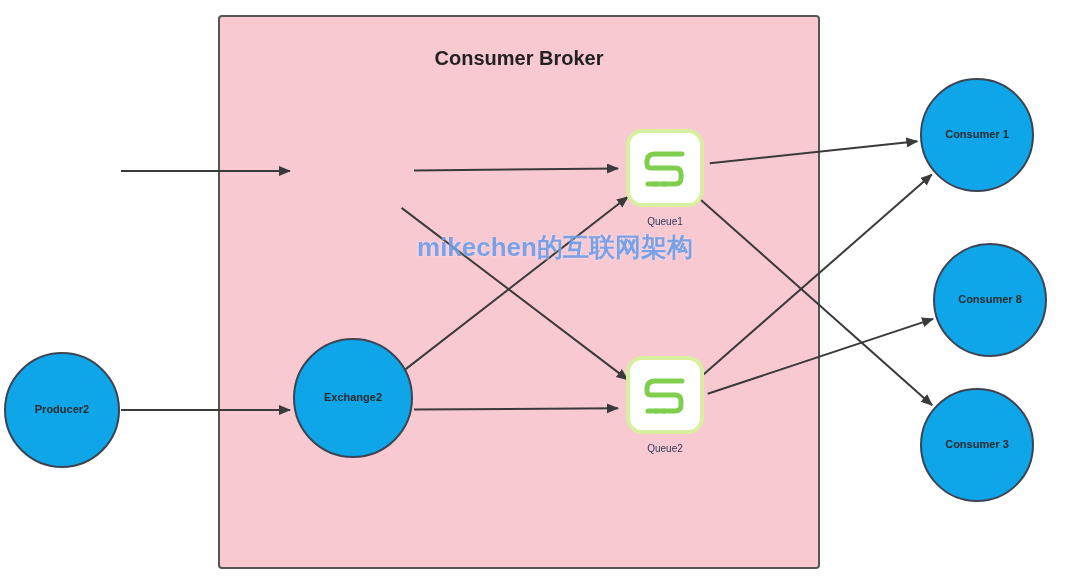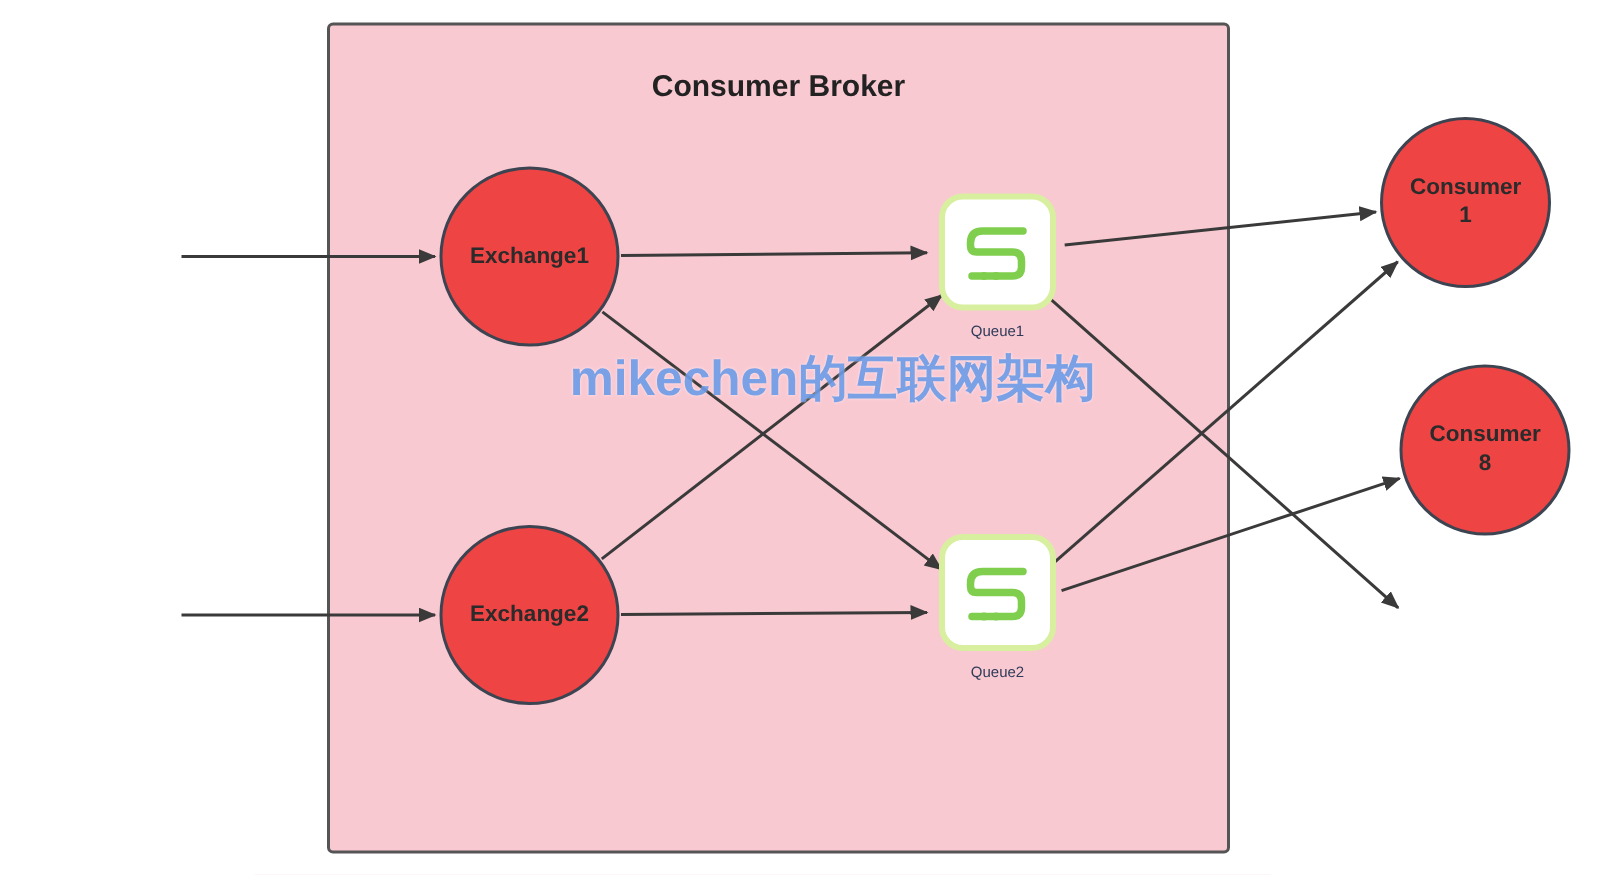--- a/index.html
+++ b/index.html
@@ -39,37 +39,37 @@
     text-align: center;
     font-size: 20px;
     font-weight: bold;
     color: #222222;
   }
 
   .node {
     position: absolute;
     border: 2px solid var(--node-border, #3d4451);
     border-radius: 50%;
-    background: #ef4444;
+    background: #0ea5e9;
     box-sizing: border-box;
     display: flex;
     align-items: center;
     justify-content: center;
     text-align: center;
     font-weight: bold;
-    font-size: 15px;
+    font-size: 11px;
     color: #2b2b2b;
     z-index: 2;
   }
   .node span { display: block; width: 82px; line-height: 1.25; }
 
   .n-producer1 { left: 4px;   top: 113px; width: 116px; height: 116px; }
   .n-producer2 { left: 4px;   top: 352px; width: 116px; height: 116px; }
   .n-exchange1 { left: 293px; top: 111px; width: 120px; height: 120px; }
-  .n-exchange2 { left: 293px; top: 350px; width: 120px; height: 120px; }
+  .n-exchange2 { left: 293px; top: 338px; width: 120px; height: 120px; }
   .n-consumer1 { left: 920px; top: 78px;  width: 114px; height: 114px; }
   .n-consumer2 { left: 933px; top: 243px; width: 114px; height: 114px; }
   .n-consumer3 { left: 920px; top: 388px; width: 114px; height: 114px; }
   .n-consumer1 span, .n-consumer2 span, .n-consumer3 span { width: 74px; }
 
   .queue {
     position: absolute;
     width: 80px;
     text-align: center;
     z-index: 2;
@@ -82,21 +82,21 @@
     font-size: 10px;
     color: var(--queue-label, #2e3a59);
   }
 
   .watermark {
     position: absolute;
     left: 340px; top: 230px;
     width: 430px;
     text-align: center;
     z-index: 3;
-    font-size: 33px;
+    font-size: 26px;
     font-weight: bold;
     color: var(--watermark, #6d9ce8);
     opacity: 0.9;
     text-shadow: 0 0 2px rgba(255,255,255,0.7);
     pointer-events: none;
     white-space: nowrap;
   }
 </style>
 </head>
 <body>
@@ -118,24 +118,24 @@
       <line x1="414.0" y1="170.4" x2="618.0" y2="168.5" marker-end="url(#arrowhead)"></line>
       <line x1="401.6" y1="207.9" x2="627.6" y2="379.6" marker-end="url(#arrowhead)"></line>
       <line x1="401.2" y1="372.6" x2="627.9" y2="196.8" marker-end="url(#arrowhead)"></line>
       <line x1="414.0" y1="409.6" x2="618.0" y2="408.3" marker-end="url(#arrowhead)"></line>
       <line x1="709.8" y1="163.3" x2="917.3" y2="141.3" marker-end="url(#arrowhead)"></line>
       <line x1="698.7" y1="197.9" x2="932.1" y2="405.2" marker-end="url(#arrowhead)"></line>
       <line x1="698.9" y1="378.4" x2="931.8" y2="174.5" marker-end="url(#arrowhead)"></line>
       <line x1="707.7" y1="393.8" x2="933.1" y2="318.9" marker-end="url(#arrowhead)"></line>
     </svg>
 
+  <div class="node n-producer2">
+    <span>Producer2</span>
+  </div>
 
-  <div class="node n-exchange1">
-    <span>Exchange1</span>
-  </div>
   <div class="node n-exchange2">
     <span>Exchange2</span>
   </div>
 
   <div class="queue q1">
     <div class="queue-icon">
       <svg viewBox="0 0 80 80" width="80" height="80">
         <rect x="3" y="3" width="74" height="74" rx="14" fill="#ffffff" stroke="var(--queue-border,#d8efa0)" stroke-width="4"></rect>
         <path d="M57 26 H30 q-8 0 -8 8 v2 q0 4 4 4 h24 q6 0 6 6 v4 q0 6 -6 6 H23" fill="none" stroke="var(--queue-glyph,#7fce4e)" stroke-width="5" stroke-linecap="round"></path>
         <circle cx="31" cy="56" r="2.6" fill="var(--queue-glyph,#7fce4e)"></circle>
@@ -156,16 +156,19 @@
     </div>
     <div class="queue-label">Queue2</div>
   </div>
 
   <div class="node n-consumer1">
     <span>Consumer 1</span>
   </div>
   <div class="node n-consumer2">
     <span>Consumer 8</span>
   </div>
+  <div class="node n-consumer3">
+    <span>Consumer 3</span>
+  </div>
 
   <div class="watermark">mikechen的互联网架构</div>
 
 </div>
 
 </body></html>

